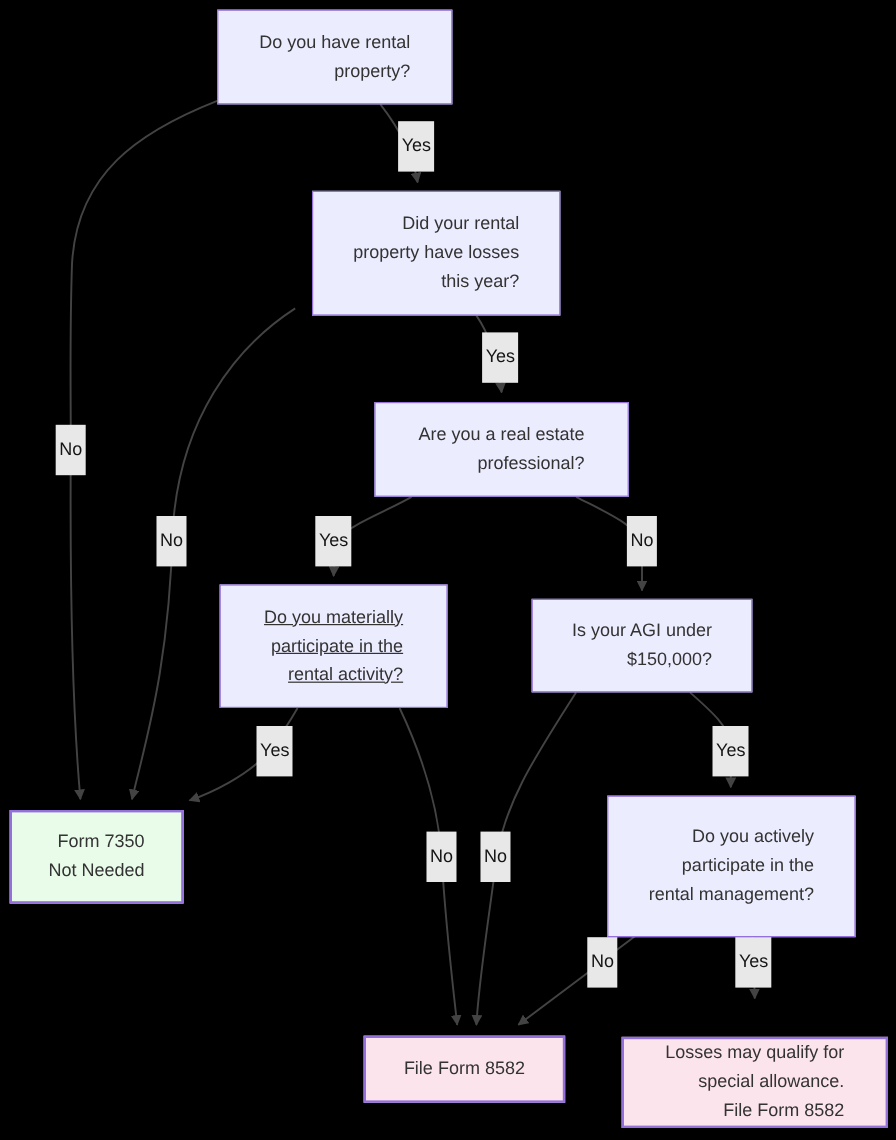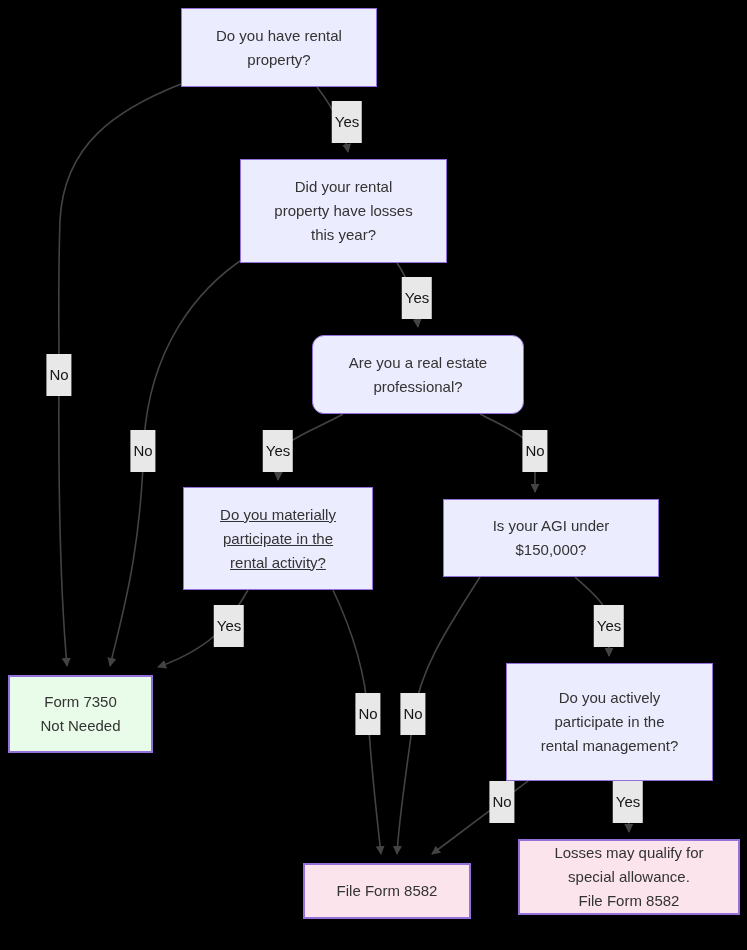--- a/index.html
+++ b/index.html
@@ -37,21 +37,21 @@
     stroke: var(--edge);
     stroke-width: 1.6px;
   }
   #arrowhead path { fill: var(--edge); }
   .node {
     position: absolute;
     box-sizing: border-box;
     display: flex;
     align-items: center;
     justify-content: center;
-    text-align: center;
+    text-align: right;
     white-space: pre-line;
     background: var(--question-fill);
     border: 1px solid var(--question-border);
     color: var(--node-text);
     font-size: 15px;
     line-height: 24px;
     padding: 0 0;
   }
   .node.success {
     background: var(--success-fill);
@@ -92,44 +92,44 @@
     <path class="edge" d="M333,590 C351,628 365,669 368,714 C371,768 377,818 381,854" marker-end="url(#arrowhead)"></path>
     <path class="edge" d="M480,577 C449,626 421,667 414,714 C407,767 399,817 397,854" marker-end="url(#arrowhead)"></path>
     <path class="edge" d="M575,577 C593,593 606,604 609,620 L609,656" marker-end="url(#arrowhead)"></path>
     <path class="edge" d="M547,766 C524,785 503,799 492,809 L432,854" marker-end="url(#arrowhead)"></path>
     <path class="edge" d="M625,766 C627,778 628,789 628,800 L629,832" marker-end="url(#arrowhead)"></path>
   </svg>
 
   <div class="node" style="left:181px; top:8px; width:196px; height:79px;">Do you have rental
 property?</div>
 
-  <div class="node" style="left:240px; top:159px; width:207px; height:104px;">Did your rental
+  <div class="node" style="left:260px; top:159px; width:207px; height:104px;">Did your rental
 property have losses
 this year?</div>
 
-  <div class="node" style="left:312px; top:335px; width:212px; height:79px;border-radius:12px;">Are you a real estate
+  <div class="node" style="left:312px; top:335px; width:212px; height:79px;">Are you a real estate
 professional?</div>
 
   <div class="node" style="left:183px; top:487px; width:190px; height:103px;text-decoration:underline;">Do you materially
 participate in the
 rental activity?</div>
 
-  <div class="node" style="left:443px; top:499px; width:216px; height:78px;">Is your AGI under
+  <div class="node" style="left:443px; top:499px; width:184px; height:78px;">Is your AGI under
 $150,000?</div>
 
   <div class="node" style="left:506px; top:663px; width:207px; height:118px;">Do you actively
 participate in the
 rental management?</div>
 
   <div class="node success" style="left:8px; top:675px; width:145px; height:78px;">Form 7350
 Not Needed</div>
 
   <div class="node action" style="left:303px; top:863px; width:168px; height:56px;">File Form 8582</div>
 
-  <div class="node action" style="left:518px; top:839px; width:222px; height:76px;">Losses may qualify for
+  <div class="node action" style="left:518px; top:864px; width:222px; height:76px;">Losses may qualify for
 special allowance.
 File Form 8582</div>
 
   <span class="edge-label" style="left:347px; top:122px;">Yes</span>
   <span class="edge-label" style="left:59px; top:375px;">No</span>
   <span class="edge-label" style="left:417px; top:298px;">Yes</span>
   <span class="edge-label" style="left:143px; top:451px;">No</span>
   <span class="edge-label" style="left:278px; top:451px;">Yes</span>
   <span class="edge-label" style="left:535px; top:451px;">No</span>
   <span class="edge-label" style="left:229px; top:626px;">Yes</span>

